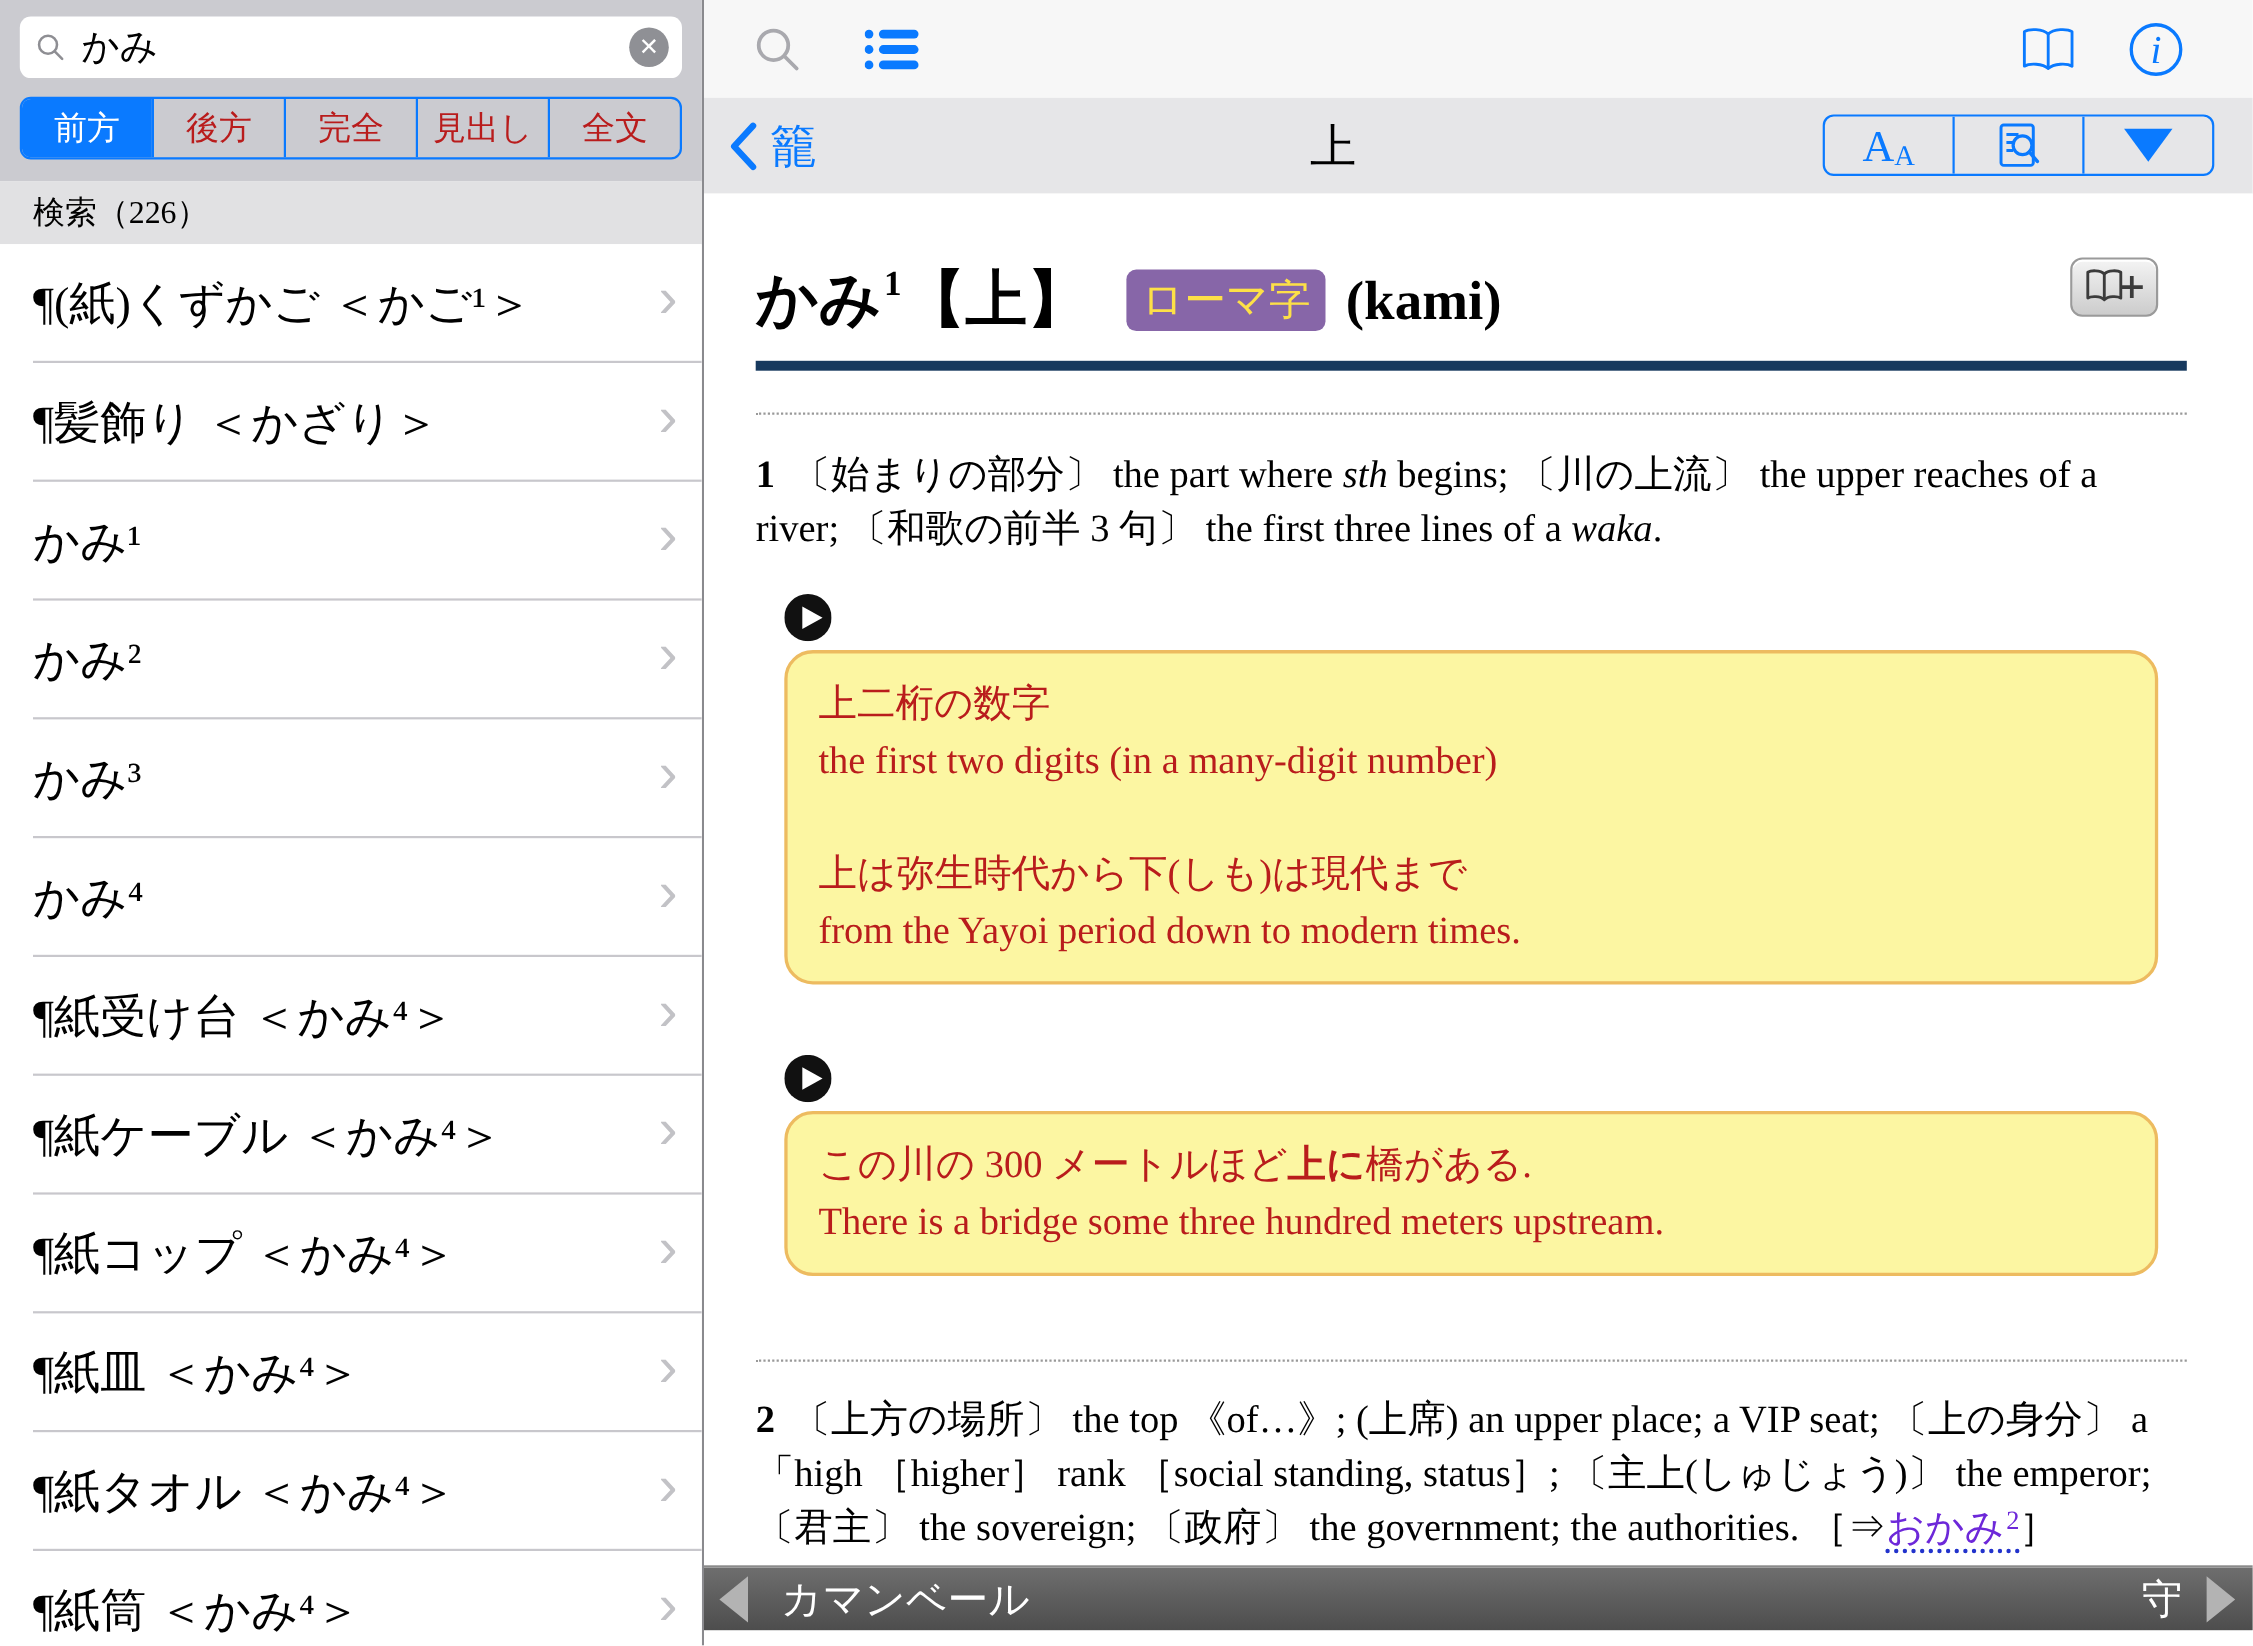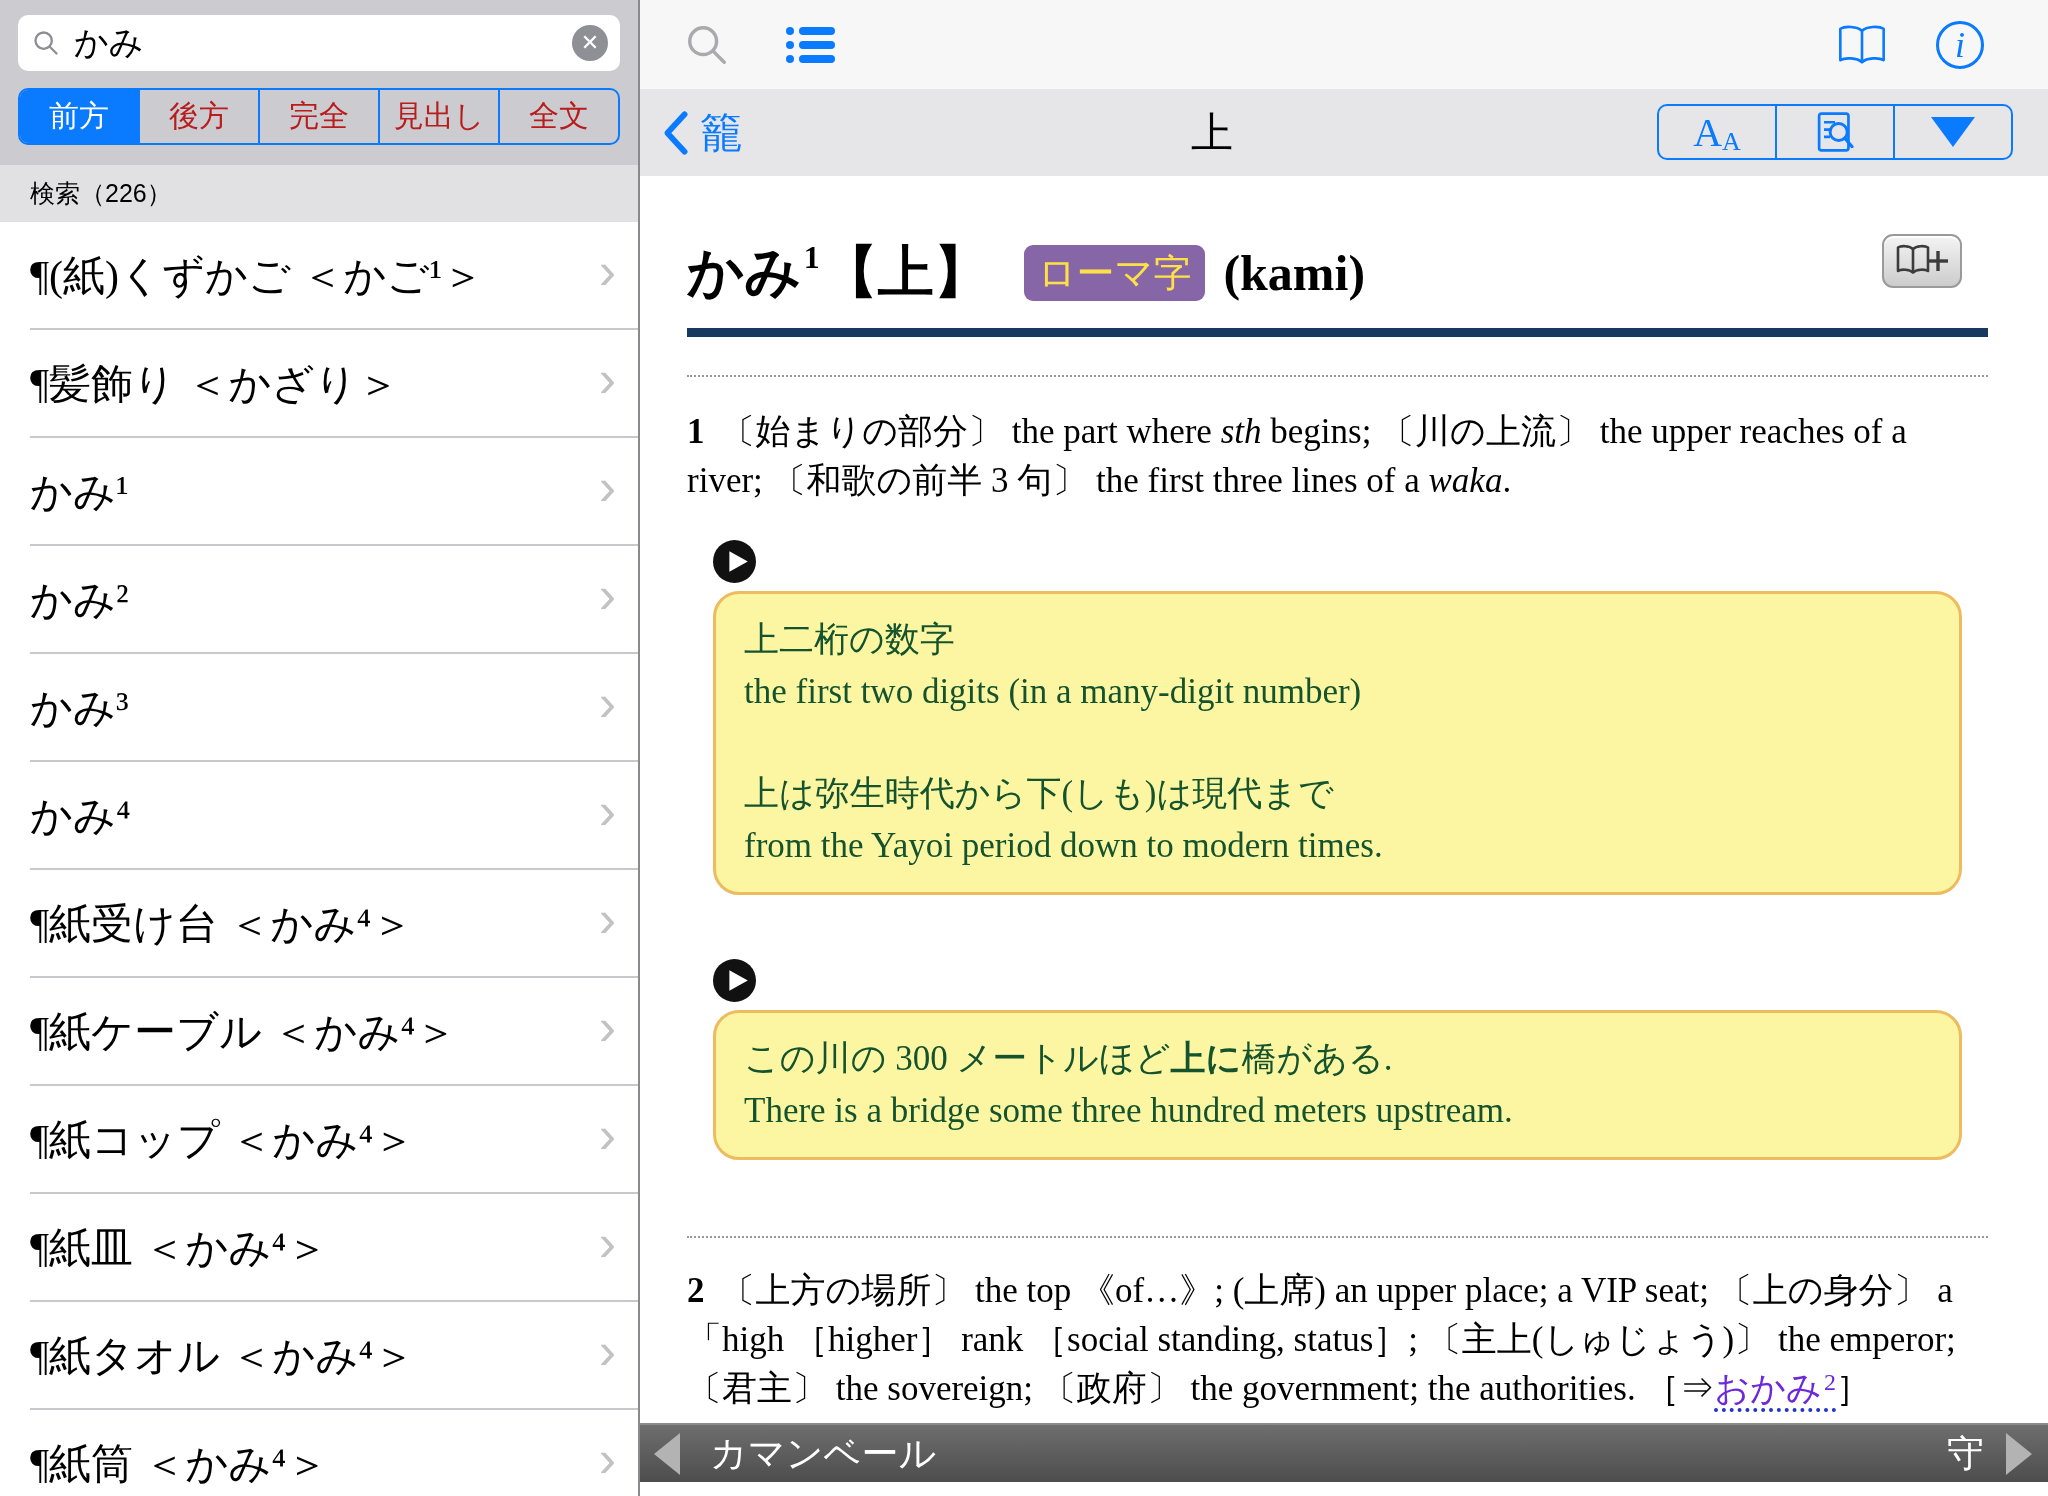--- a/index.html
+++ b/index.html
@@ -17,21 +17,21 @@
                 font-family:"Liberation Sans",sans-serif;color:#000;margin-left:12px;flex:1;min-width:0;}
   .clear-btn{flex:none;width:36px;height:36px;border-radius:50%;background:#8f9095;color:#fff;
              display:flex;align-items:center;justify-content:center;font-size:22px;cursor:pointer;}
   .segmented{margin-top:17px;height:57px;display:flex;border:2px solid #0a7aff;border-radius:10px;
              overflow:hidden;box-sizing:border-box;background:transparent;}
   .seg-btn{flex:1;background:transparent;border:none;border-left:2px solid #0a7aff;color:#b91c1c;
            font-size:30px;font-family:"Liberation Sans",sans-serif;padding:0;cursor:pointer;}
   .seg-btn:first-child{border-left:none;}
   .seg-btn.selected{background:#0a7aff;color:#fff;}
   .results-header{height:57px;background:#e1e1e3;display:flex;align-items:center;
-                  padding-left:30px;font-size:25px;color:#000;flex:none;}
+                  padding-left:30px;font-size:29px;color:#000;flex:none;font-family:Liberation Serif, serif;}
   .results-list{list-style:none;margin:0;padding:0;background:#fff;flex:1;overflow:hidden;}
   .list-item{height:108px;display:flex;align-items:center;padding:0 22px 0 30px;position:relative;
              font-family:"Liberation Serif",serif;font-size:42px;color:#000;cursor:pointer;box-sizing:border-box;}
   .list-item::after{content:"";position:absolute;left:30px;right:0;bottom:0;height:2px;background:#c8c7cc;}
   .chevron{margin-left:auto;color:#c2c2c6;font-size:52px;font-family:"Liberation Sans",sans-serif;
            line-height:1;transform:translateY(-5px);}
 
   
   .main{flex:1;position:relative;height:100%;background:#fff;min-width:0;}
   .toolbar{height:89px;background:#f7f7f7;display:flex;align-items:center;}
@@ -72,21 +72,21 @@
                box-shadow:inset 0 2px 0 #ffffff;display:flex;align-items:center;justify-content:center;
                cursor:pointer;box-sizing:border-box;}
   .navy-rule{margin-top:16px;height:9px;background:#17395e;}
   .dotted-sep{margin-top:38px;border-top:2px dotted #999;height:0;}
   .sense{margin-top:30px;font-family:"Liberation Serif",serif;font-size:35px;line-height:49px;color:#000;}
   .sense-num{font-weight:bold;margin-right:16px;}
   .sense .it{font-style:italic;}
   .play-btn{display:block;margin-top:10px;margin-left:26px;width:43px;height:43px;padding:0;border:none;
             background:transparent;cursor:pointer;}
   .example-box{margin:8px 26px 0 26px;background:#fcf6a2;border:3px solid #edbb60;border-radius:26px;
-               padding:20px 28px;font-family:"Liberation Serif",serif;font-size:35px;line-height:52px;color:#14532d;}
+               padding:20px 28px;font-family:"Liberation Serif",serif;font-size:35px;line-height:52px;color:#b91c1c;}
   .box-gap{height:50px;}
   .mt64{margin-top:64px;}
   .mt76{margin-top:76px;}
   .mt28{margin-top:28px;}
   .mt12{margin-top:12px;}
   .jp-bold{font-weight:bold;}
   .xref{color:#6d28d9;cursor:pointer;border-bottom:4px dotted #2233cc;}
   .xref .hw-sup2{font-size:24px;display:inline-block;transform:translateY(-10px);margin-left:2px;}
 
   

